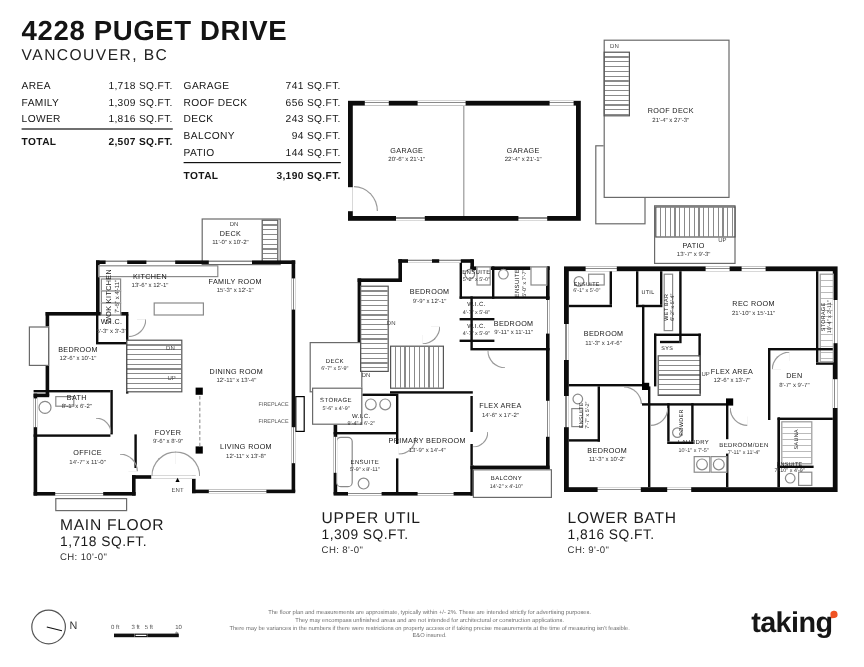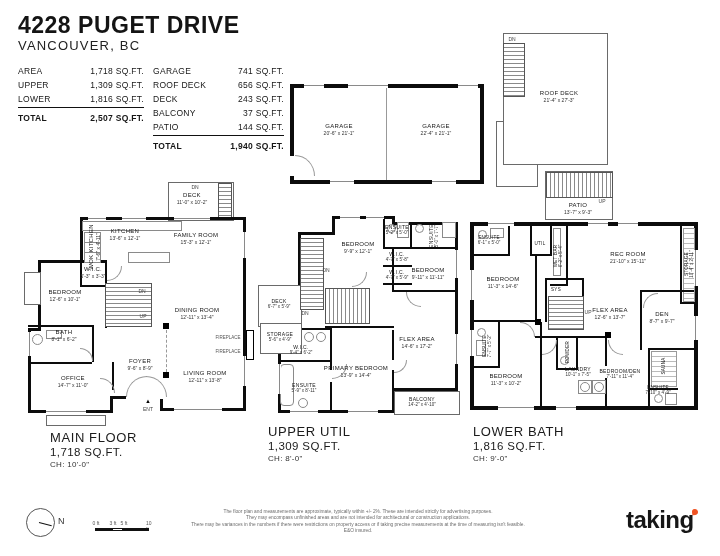--- a/index.html
+++ b/index.html
@@ -53,21 +53,21 @@
 
 <div class="title">4228 PUGET DRIVE</div>
 <div class="subtitle">VANCOUVER, BC</div>
 
 <div class="area-col" style="left:18px;top:64px;width:126px">
   <div class="arow">
       <span>AREA</span>
       <span>1,718 SQ.FT.</span>
     </div>
   <div class="arow">
-      <span>UPPER</span>
+      <span>FAMILY</span>
       <span>1,309 SQ.FT.</span>
     </div>
   <div class="arow">
       <span>LOWER</span>
       <span>1,816 SQ.FT.</span>
     </div>
   <div class="atotal">
       <span>TOTAL</span>
       <span>2,507 SQ.FT.</span>
     </div>
@@ -81,29 +81,29 @@
   <div class="arow">
       <span>ROOF DECK</span>
       <span>656 SQ.FT.</span>
     </div>
   <div class="arow">
       <span>DECK</span>
       <span>243 SQ.FT.</span>
     </div>
   <div class="arow">
       <span>BALCONY</span>
-      <span>37 SQ.FT.</span>
+      <span>94 SQ.FT.</span>
     </div>
   <div class="arow">
       <span>PATIO</span>
       <span>144 SQ.FT.</span>
     </div>
   <div class="atotal">
       <span>TOTAL</span>
-      <span>1,940 SQ.FT.</span>
+      <span>3,190 SQ.FT.</span>
     </div>
 </div>
 
 <div class="abs" style="left:290px;top:84px;width:194px;height:100px">
   <div class="abs" style="left:0;top:0;right:0;bottom:0;border:4px solid #0c0c0c;box-sizing:border-box"></div>
   <div class="w" style="left:96px;top:4px;width:1px;height:92px;background:#999"></div>
   <div class="winh" style="left:14px;top:0;width:20px;height:4px"></div>
   <div class="winh" style="left:58px;top:0;width:40px;height:4px"></div>
   <div class="winh" style="left:168px;top:0;width:20px;height:4px"></div>
   <div class="winh" style="left:40px;top:96px;width:24px;height:4px"></div>

